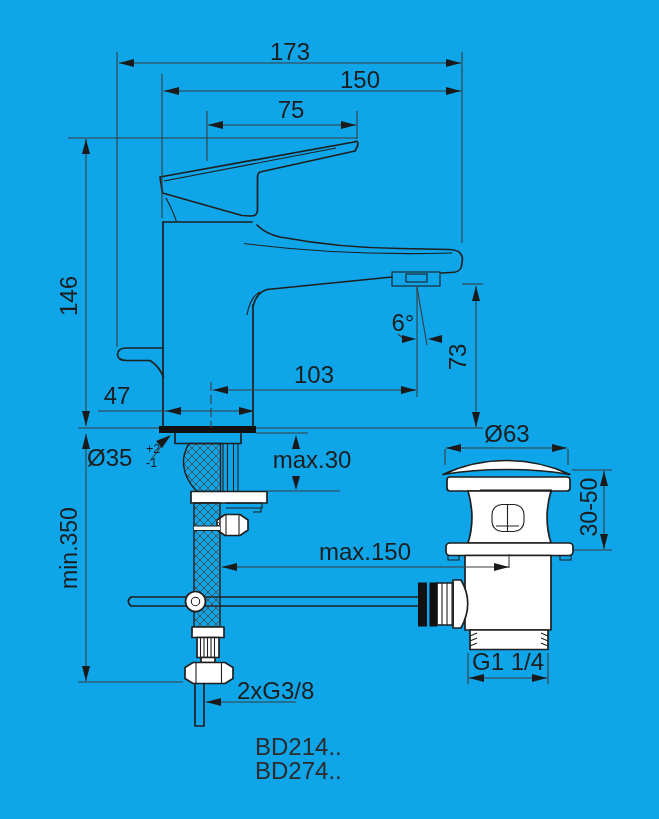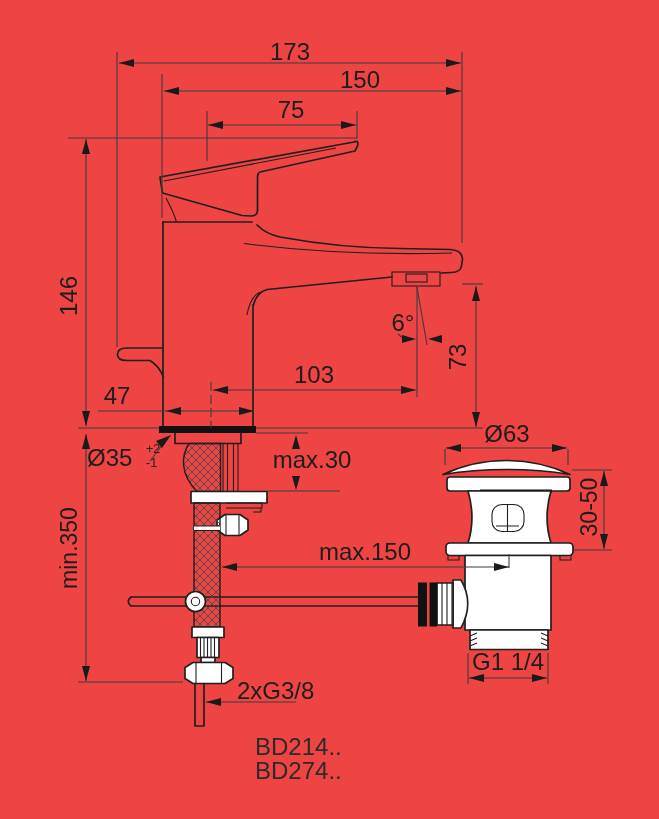--- a/index.html
+++ b/index.html
@@ -7,21 +7,21 @@
     padding: 0;
     background: #ffffff;
     width: 659px;
     height: 819px;
     overflow: hidden;
     font-family: "Liberation Sans", sans-serif;
   }
   .drawing-wrap {
     width: 659px;
     height: 819px;
-    background: #ef4444;
+    background: #0ea5e9;
   }
   svg text {
     fill: #1d1d1d;
     font-family: "Liberation Sans", sans-serif;
     font-size: 24px;
   }
   svg text.small-tol { font-size: 12.5px; }
   svg text.rot { font-size: 23px; }
   svg text.code { fill: #2b2b2b; }
   .part { stroke: #1f1f1f; stroke-width: 1.7; fill: none; stroke-linecap: round; stroke-linejoin: round; }

